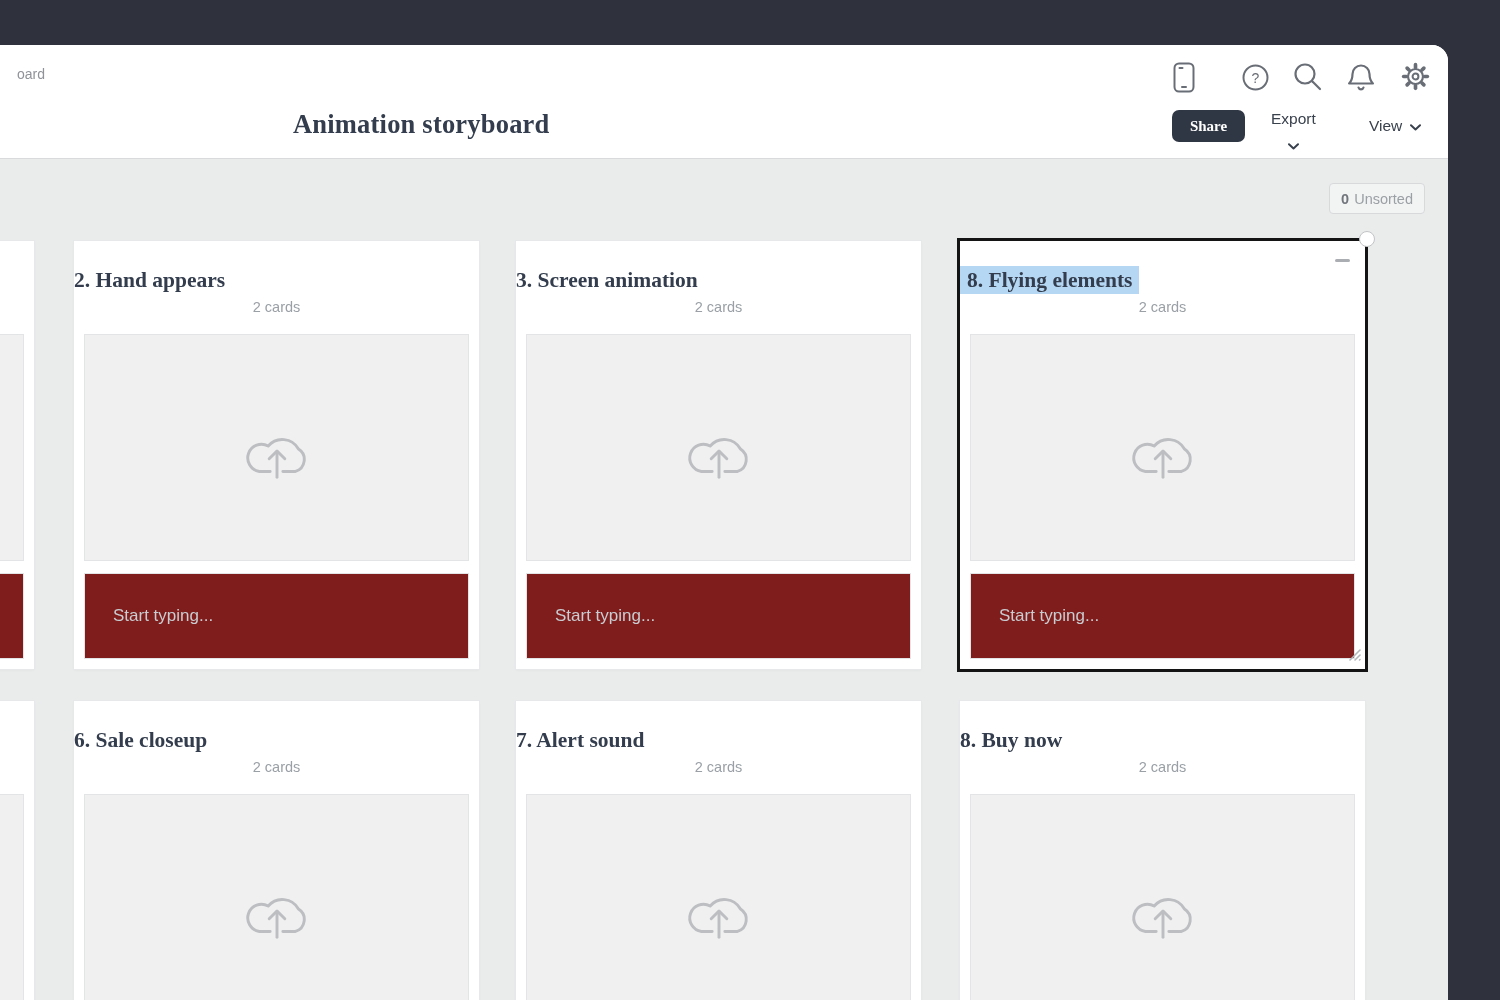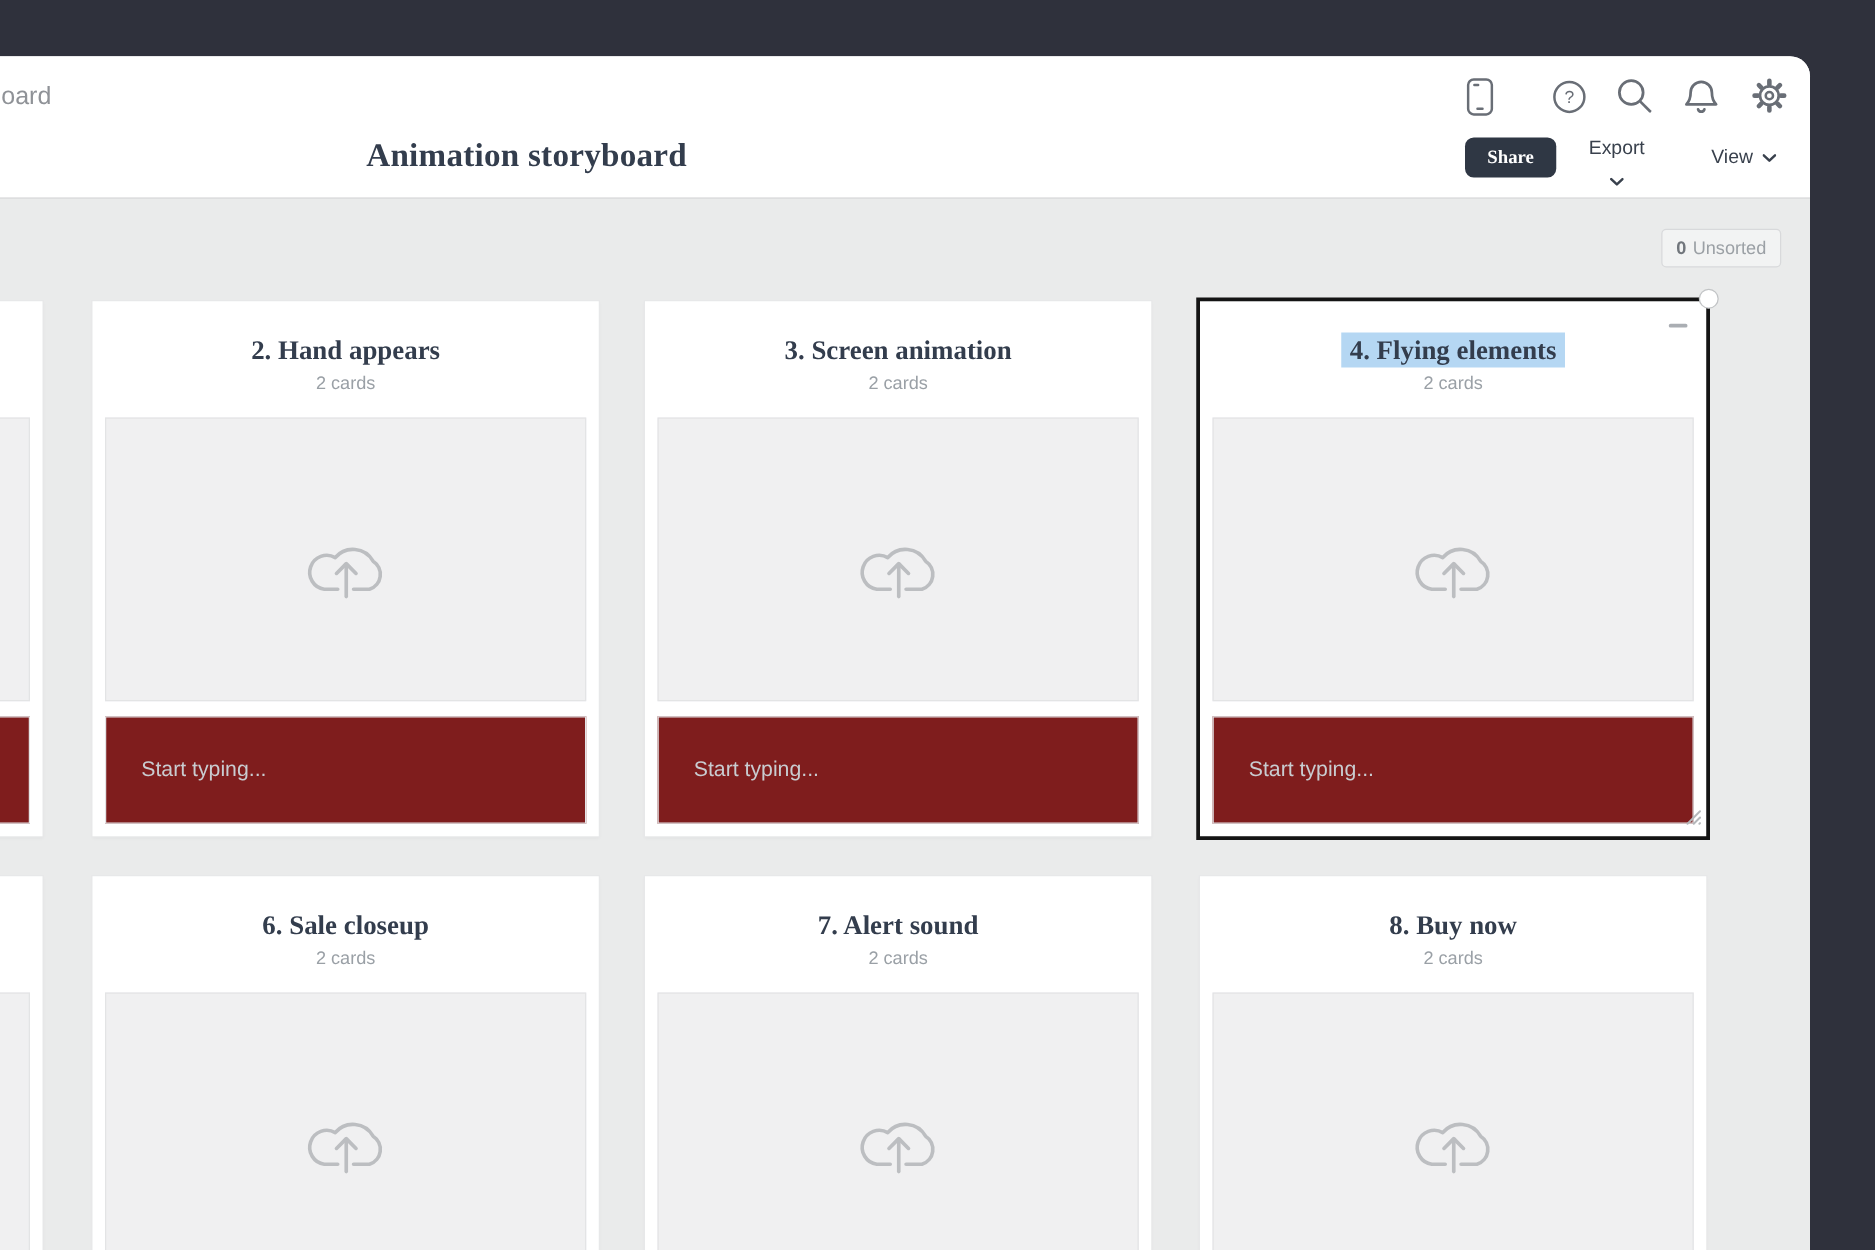--- a/index.html
+++ b/index.html
@@ -17,21 +17,21 @@
     width: 1448px; height: 955px;
     background: #ffffff;
     border-top-right-radius: 16px;
     overflow: hidden;
   }
 
   
   .appbar { position: absolute; left: 0; top: 0; width: 100%; height: 113px; background: #fff; }
   .breadcrumb {
     position: absolute; left: 1px; top: 21px;
-    font-size: 20px; color: #8f9297; cursor: pointer;
+    font-size: 14px; color: #8f9297; cursor: pointer; padding-left: 16px;
   }
   .board-title {
     position: absolute; left: 293px; top: 64px;
     font-family: "Liberation Serif", serif;
     font-weight: bold; font-size: 26.5px; color: #333d4d;
     letter-spacing: 0.2px;
   }
   .iconbtn { position: absolute; cursor: pointer; color: #696e76; }
   .iconbtn svg { display: block; }
   .board-count {
@@ -77,21 +77,21 @@
     position: absolute;
     width: 405px; height: 428px;
     background: #ffffff;
     box-shadow: 0 0 0 1px #e7e8e9, 0 1px 3px rgba(0,0,0,0.05);
   }
   .card.selected {
     box-shadow: 0 0 0 1px #e7e8e9;
     outline: 3px solid #141414;
   }
   .card-title {
-    margin-top: 26px; text-align: center;
+    margin-top: 26px; 
     font-family: "Liberation Serif", serif;
     font-weight: bold; font-size: 21.5px; color: #333d4d;
     line-height: 26px; cursor: text;
   }
   .card-title .hl { background: #b5d7f3; padding: 2px 7px; }
   .card-count {
     margin-top: 6px; text-align: center;
     font-size: 14.5px; color: #9aa0a6;
   }
   .media-box {
@@ -246,21 +246,21 @@
       </div>
       <div class="text-box">
         <span class="ph">Start typing...</span>
       </div>
     </div>
 
     <div class="card selected" style="left:960px; top:82px;">
       <div class="corner-handle"></div>
       <div class="collapse-dash"></div>
       <div class="card-title">
-        <span class="hl">4. Flying elements</span>
+        <span class="hl">8. Flying elements</span>
       </div>
       <div class="card-count">2 cards</div>
       <div class="media-box">
         <span>
           <svg width="82" height="66" viewBox="0 0 84 66" fill="none" stroke="#bcbec1" stroke-width="3" stroke-linecap="round" stroke-linejoin="round">
             <path d="M35 57 L24 57 A14 14 0 1 1 33 31 A19 19 0 0 1 64 34 A12.8 12.8 0 0 1 61 57 L48 57"></path>
             <path d="M42 63 L42 37"></path>
             <path d="M34 44 L42 36 L50 44"></path>
           </svg>
         </span>

